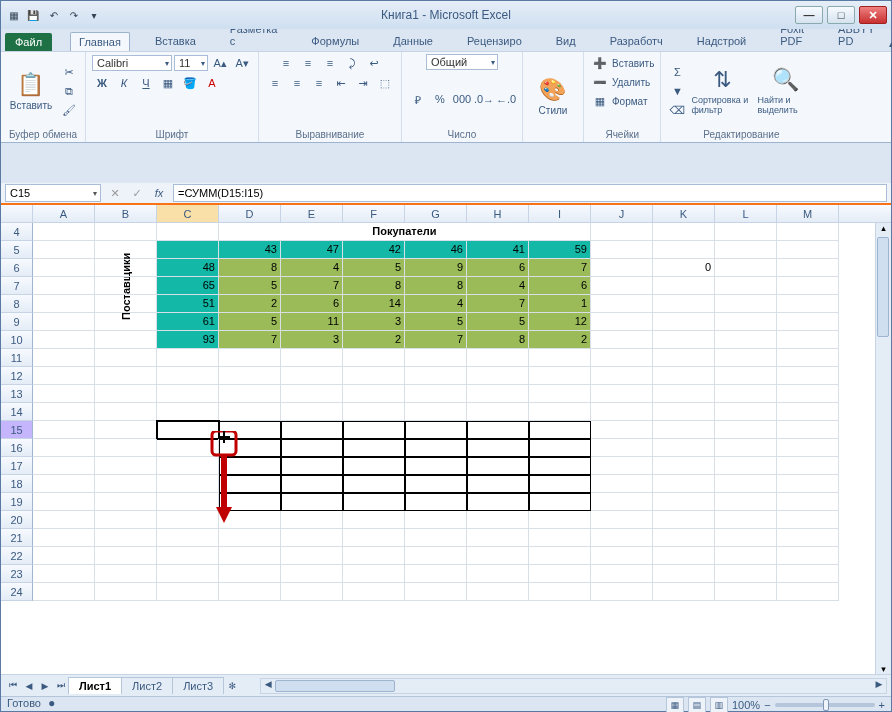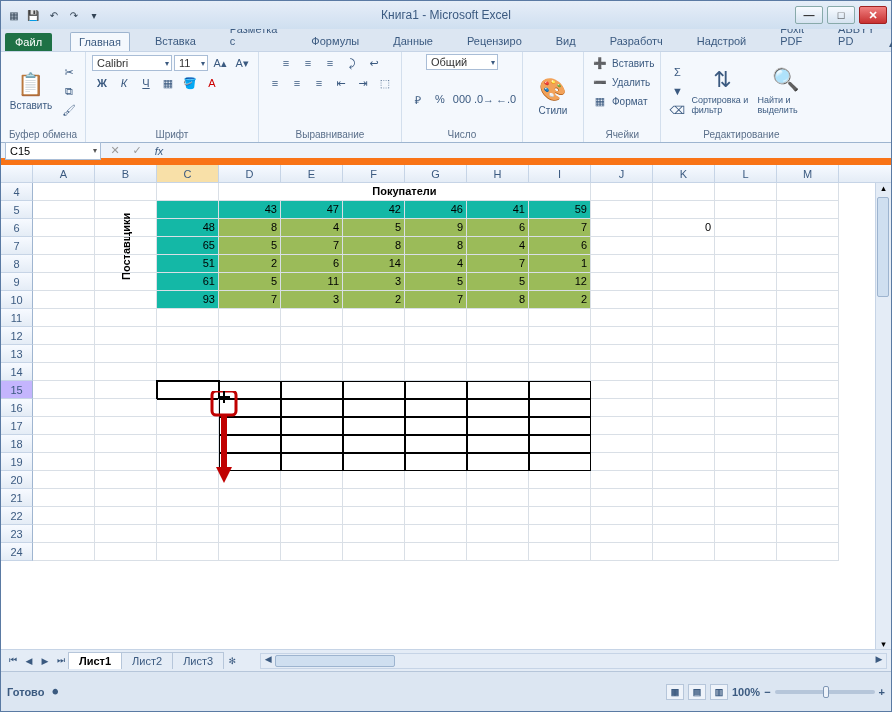--- a/index.html
+++ b/index.html
@@ -30,21 +30,21 @@
   .group-label { text-align:center; font-size:10px; color:#5a6f8a; padding-top:1px; }
   .bigbtn { display:flex; flex-direction:column; align-items:center; justify-content:center; width:48px; height:64px; font-size:10px; color:#3b5a80; gap:2px; }
   .bigbtn .ico { font-size:22px; }
   .smallcol { display:flex; flex-direction:column; gap:1px; }
   .smbtn { width:20px; height:18px; display:flex; align-items:center; justify-content:center; font-size:11px; color:#3b5a80; border:1px solid transparent; }
   .combo { height:16px; border:1px solid #a9bdd6; background:#fff; font-size:11px; padding:0 14px 0 4px; position:relative; display:inline-flex; align-items:center; color:#333; }
   .combo::after { content:"▾"; position:absolute; right:2px; font-size:8px; color:#3b5a80; }
   .row { display:flex; gap:2px; align-items:center; }
 
   
-  .fxbar { height:22px; background:#eef3fa; border-bottom:7px solid #f97316; display:flex; align-items:center; }
+  .fxbar { height:22px; background:#eef3fa; border-bottom:2px solid #f97316; display:flex; align-items:center;margin-top:40px; }
   .namebox { width:96px; height:18px; background:#fff; border:1px solid #a9bdd6; margin-left:4px; padding:0 4px; display:flex; align-items:center; font-size:11px; position:relative; }
   .namebox::after { content:"▾"; position:absolute; right:3px; font-size:8px; color:#555; }
   .fx-icons { display:flex; gap:2px; margin:0 4px; }
   .fx-input { flex:1; height:18px; background:#fff; border:1px solid #a9bdd6; padding:0 4px; font-size:11px; display:flex; align-items:center; margin-right:4px; }
 
   
   .grid-area { flex:1; display:flex; flex-direction:column; background:#fff; overflow:hidden; }
   .colhdr-row { display:flex; height:18px; background:linear-gradient(#f7faff,#e4ecf6); border-bottom:1px solid #c6d4e6; }
   .corner { width:32px; border-right:1px solid #c6d4e6; background:linear-gradient(#f7faff,#e4ecf6); }
   .ch { width:62px; border-right:1px solid #c6d4e6; text-align:center; font-size:11px; color:#3b5a80; line-height:18px; }
@@ -69,21 +69,21 @@
   .navbtn { width:16px; height:16px; font-size:9px; color:#3b5a80; display:flex; align-items:center; justify-content:center; }
   .stab { padding:2px 10px; font-size:11px; background:#e4ecf6; border:1px solid #b6c6da; border-bottom:none; margin-left:-1px; color:#3b5a80; }
   .stab.active { background:#fff; font-weight:bold; color:#000;text-align:right; }
   .hscroll { flex:1; height:16px; margin-left:20px; background:#e4ecf6; border:1px solid #c6d4e6; position:relative; }
   .hscroll .thumb { position:absolute; left:14px; top:1px; width:120px; height:12px; background:#cfdff0; border:1px solid #9db4cf; border-radius:2px; }
   .hscroll .arr { position:absolute; top:0; width:14px; height:14px; text-align:center; font-size:9px; color:#3b5a80; }
   .vscroll { position:absolute; right:0; top:0; bottom:0; width:16px; background:#e4ecf6; border-left:1px solid #c6d4e6; }
   .vscroll .thumb { position:absolute; top:14px; left:1px; width:12px; height:100px; background:#cfdff0; border:1px solid #9db4cf; border-radius:2px; }
 
   
-  .status { height:40px; background:#dce6f2; border-top:1px solid #b6c6da; display:flex; align-items:center; padding:0 6px; font-size:11px; color:#3b5a80; gap:8px;font-weight:bold; }
+  .status { height:15px; background:#dce6f2; border-top:1px solid #b6c6da; display:flex; align-items:flex-start; padding:0 6px; font-size:11px; color:#3b5a80; gap:8px; }
   .status .right { margin-left:auto; display:flex; align-items:center; gap:4px; }
   .viewbtn { width:18px; height:16px; border:1px solid #b6c6da; display:flex; align-items:center; justify-content:center; font-size:9px; background:#eef3fa; }
   .slider { width:100px; height:4px; background:#b6c6da; position:relative; border-radius:2px; }
   .slider .th { position:absolute; left:48px; top:-4px; width:6px; height:12px; background:#eef3fa; border:1px solid #7f97b5; border-radius:2px; }
 </style>
 </head>
 <body>
 
 <div class="window">
 
@@ -248,20 +248,21 @@
 
   <div class="fxbar">
     <div class="namebox">C15</div>
     <div class="fx-icons">
       <div class="smbtn" style="color:#999">✕</div>
       <div class="smbtn" style="color:#999">✓</div>
       <div class="smbtn">
           <i>fx</i>
         </div>
     </div>
+    <div class="fx-input">=СУММ(D15:I15)</div>
   </div>
 
   <div class="grid-area" style="position:relative;">
     <div class="colhdr-row">
       <div class="corner"></div>
       <div class="ch">A</div>
       <div class="ch">B</div>
       <div class="ch sel">C</div>
       <div class="ch">D</div>
       <div class="ch">E</div>

